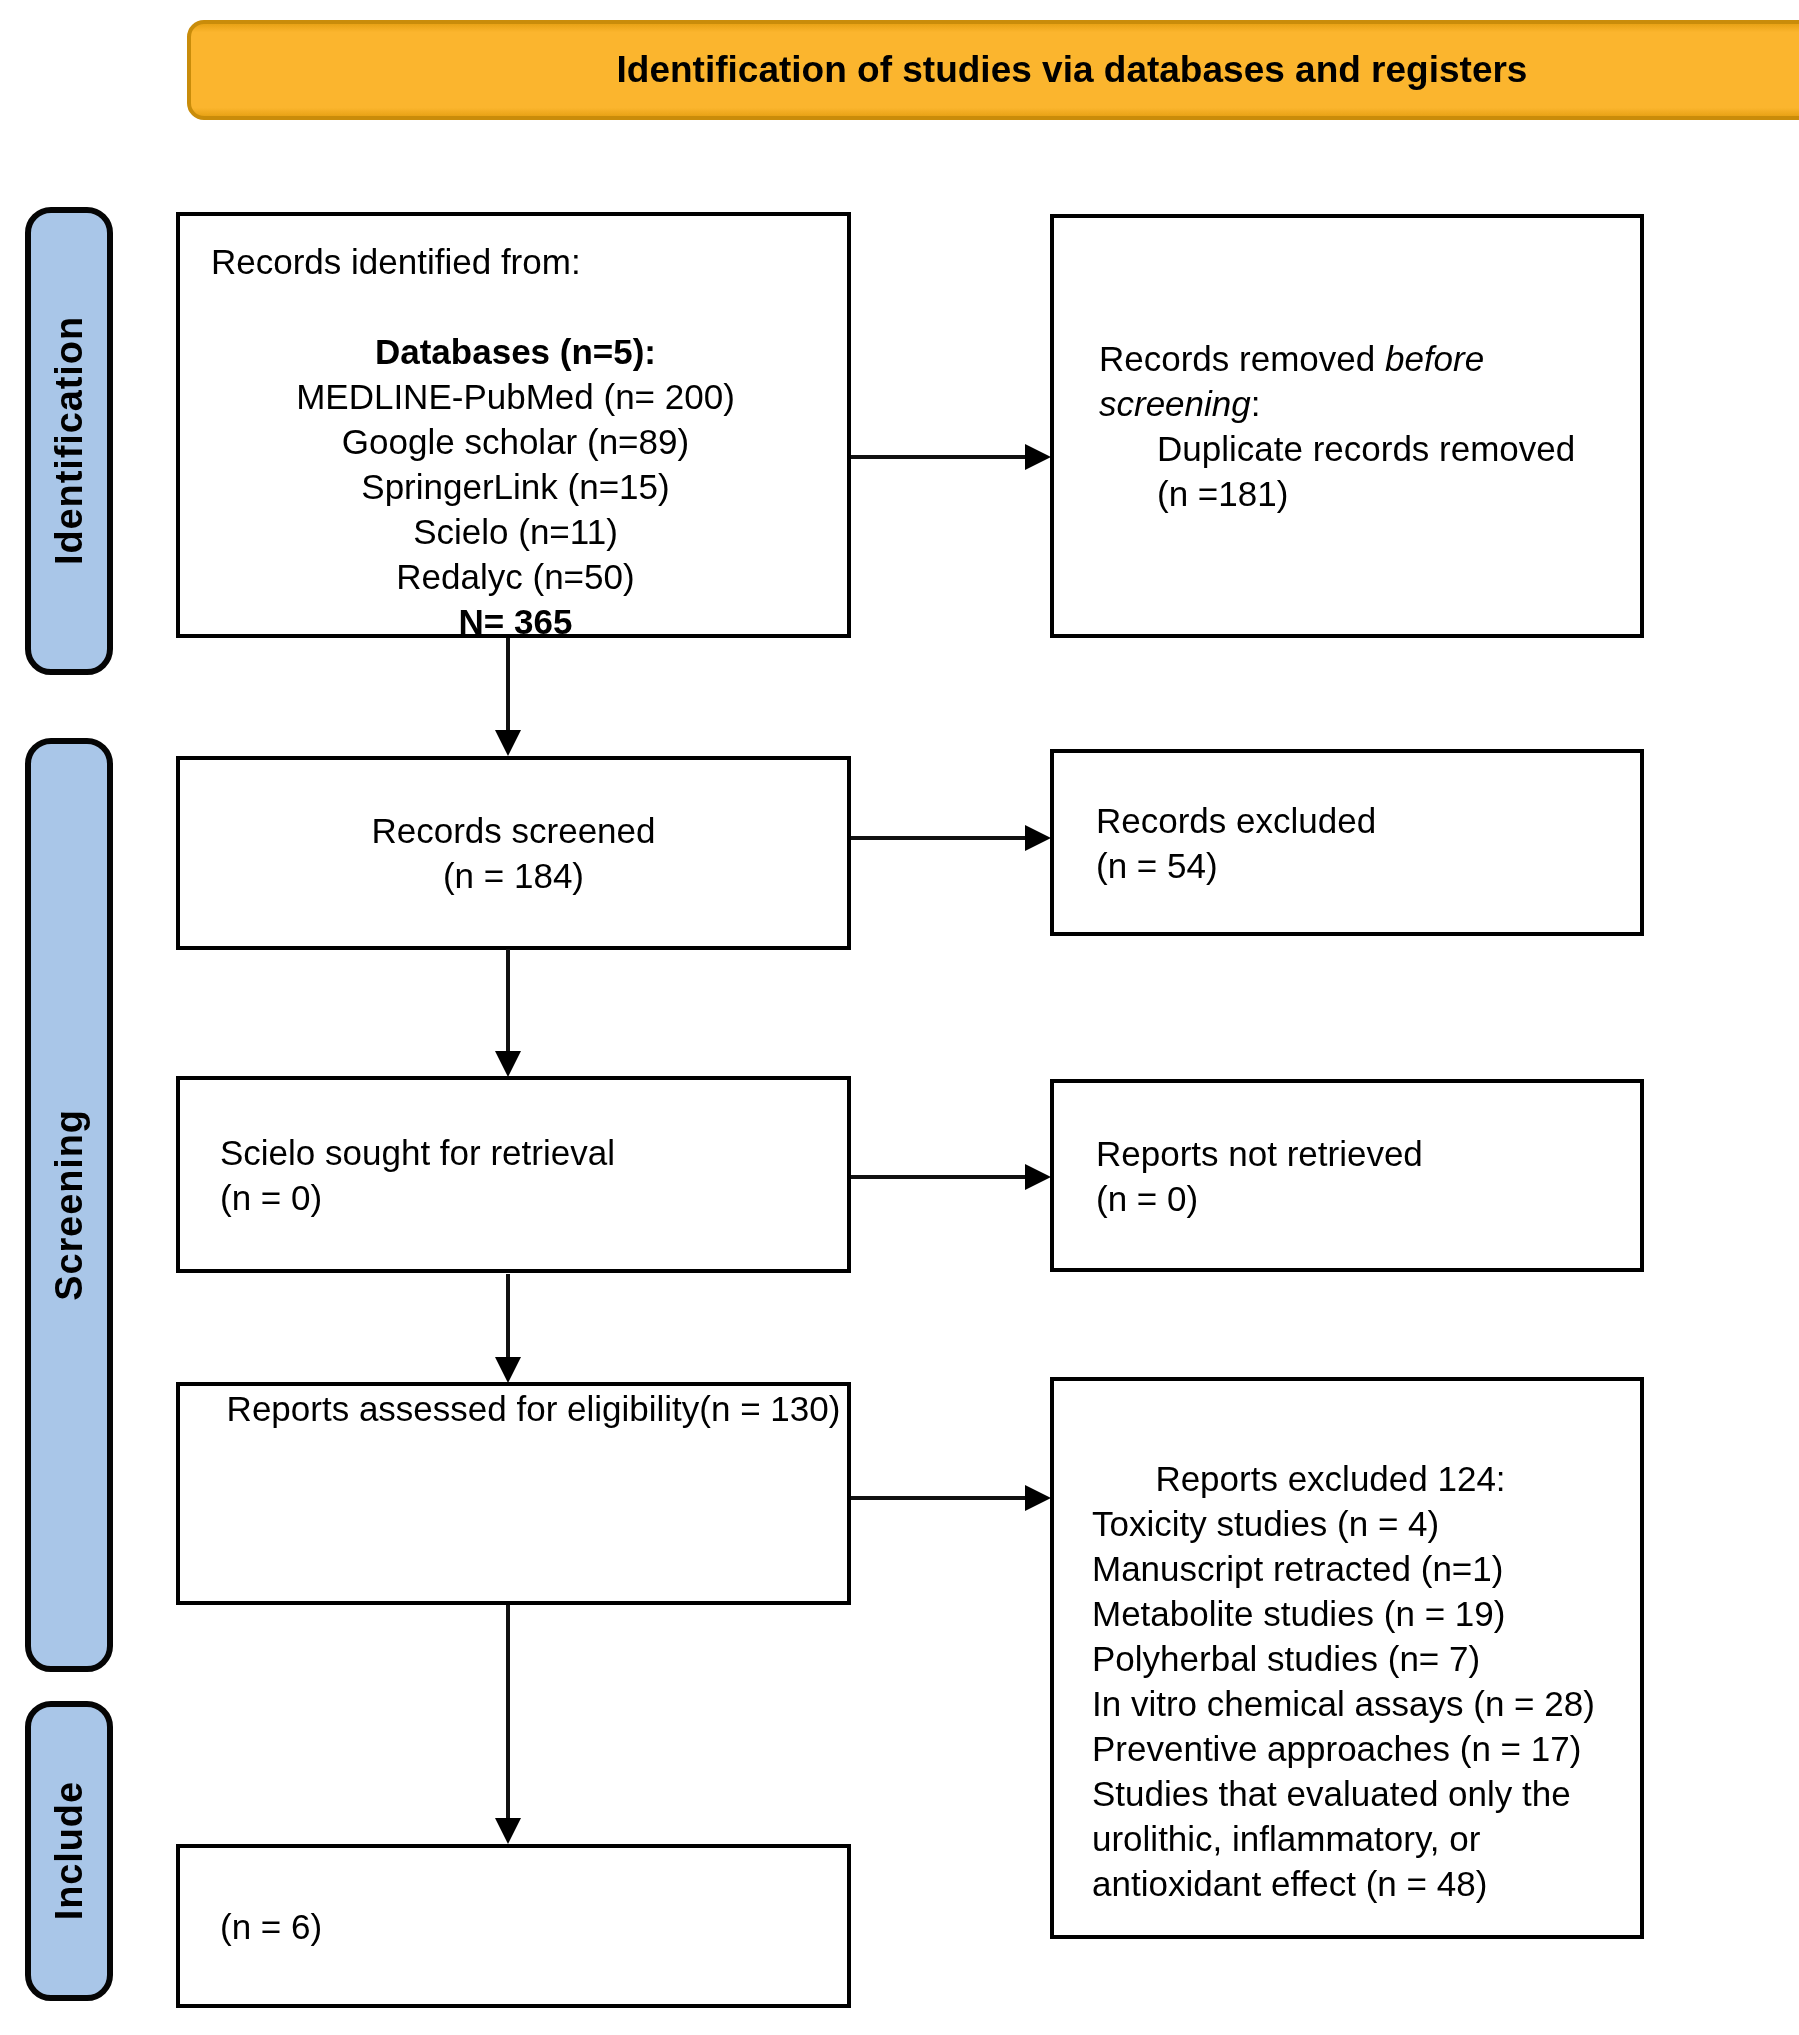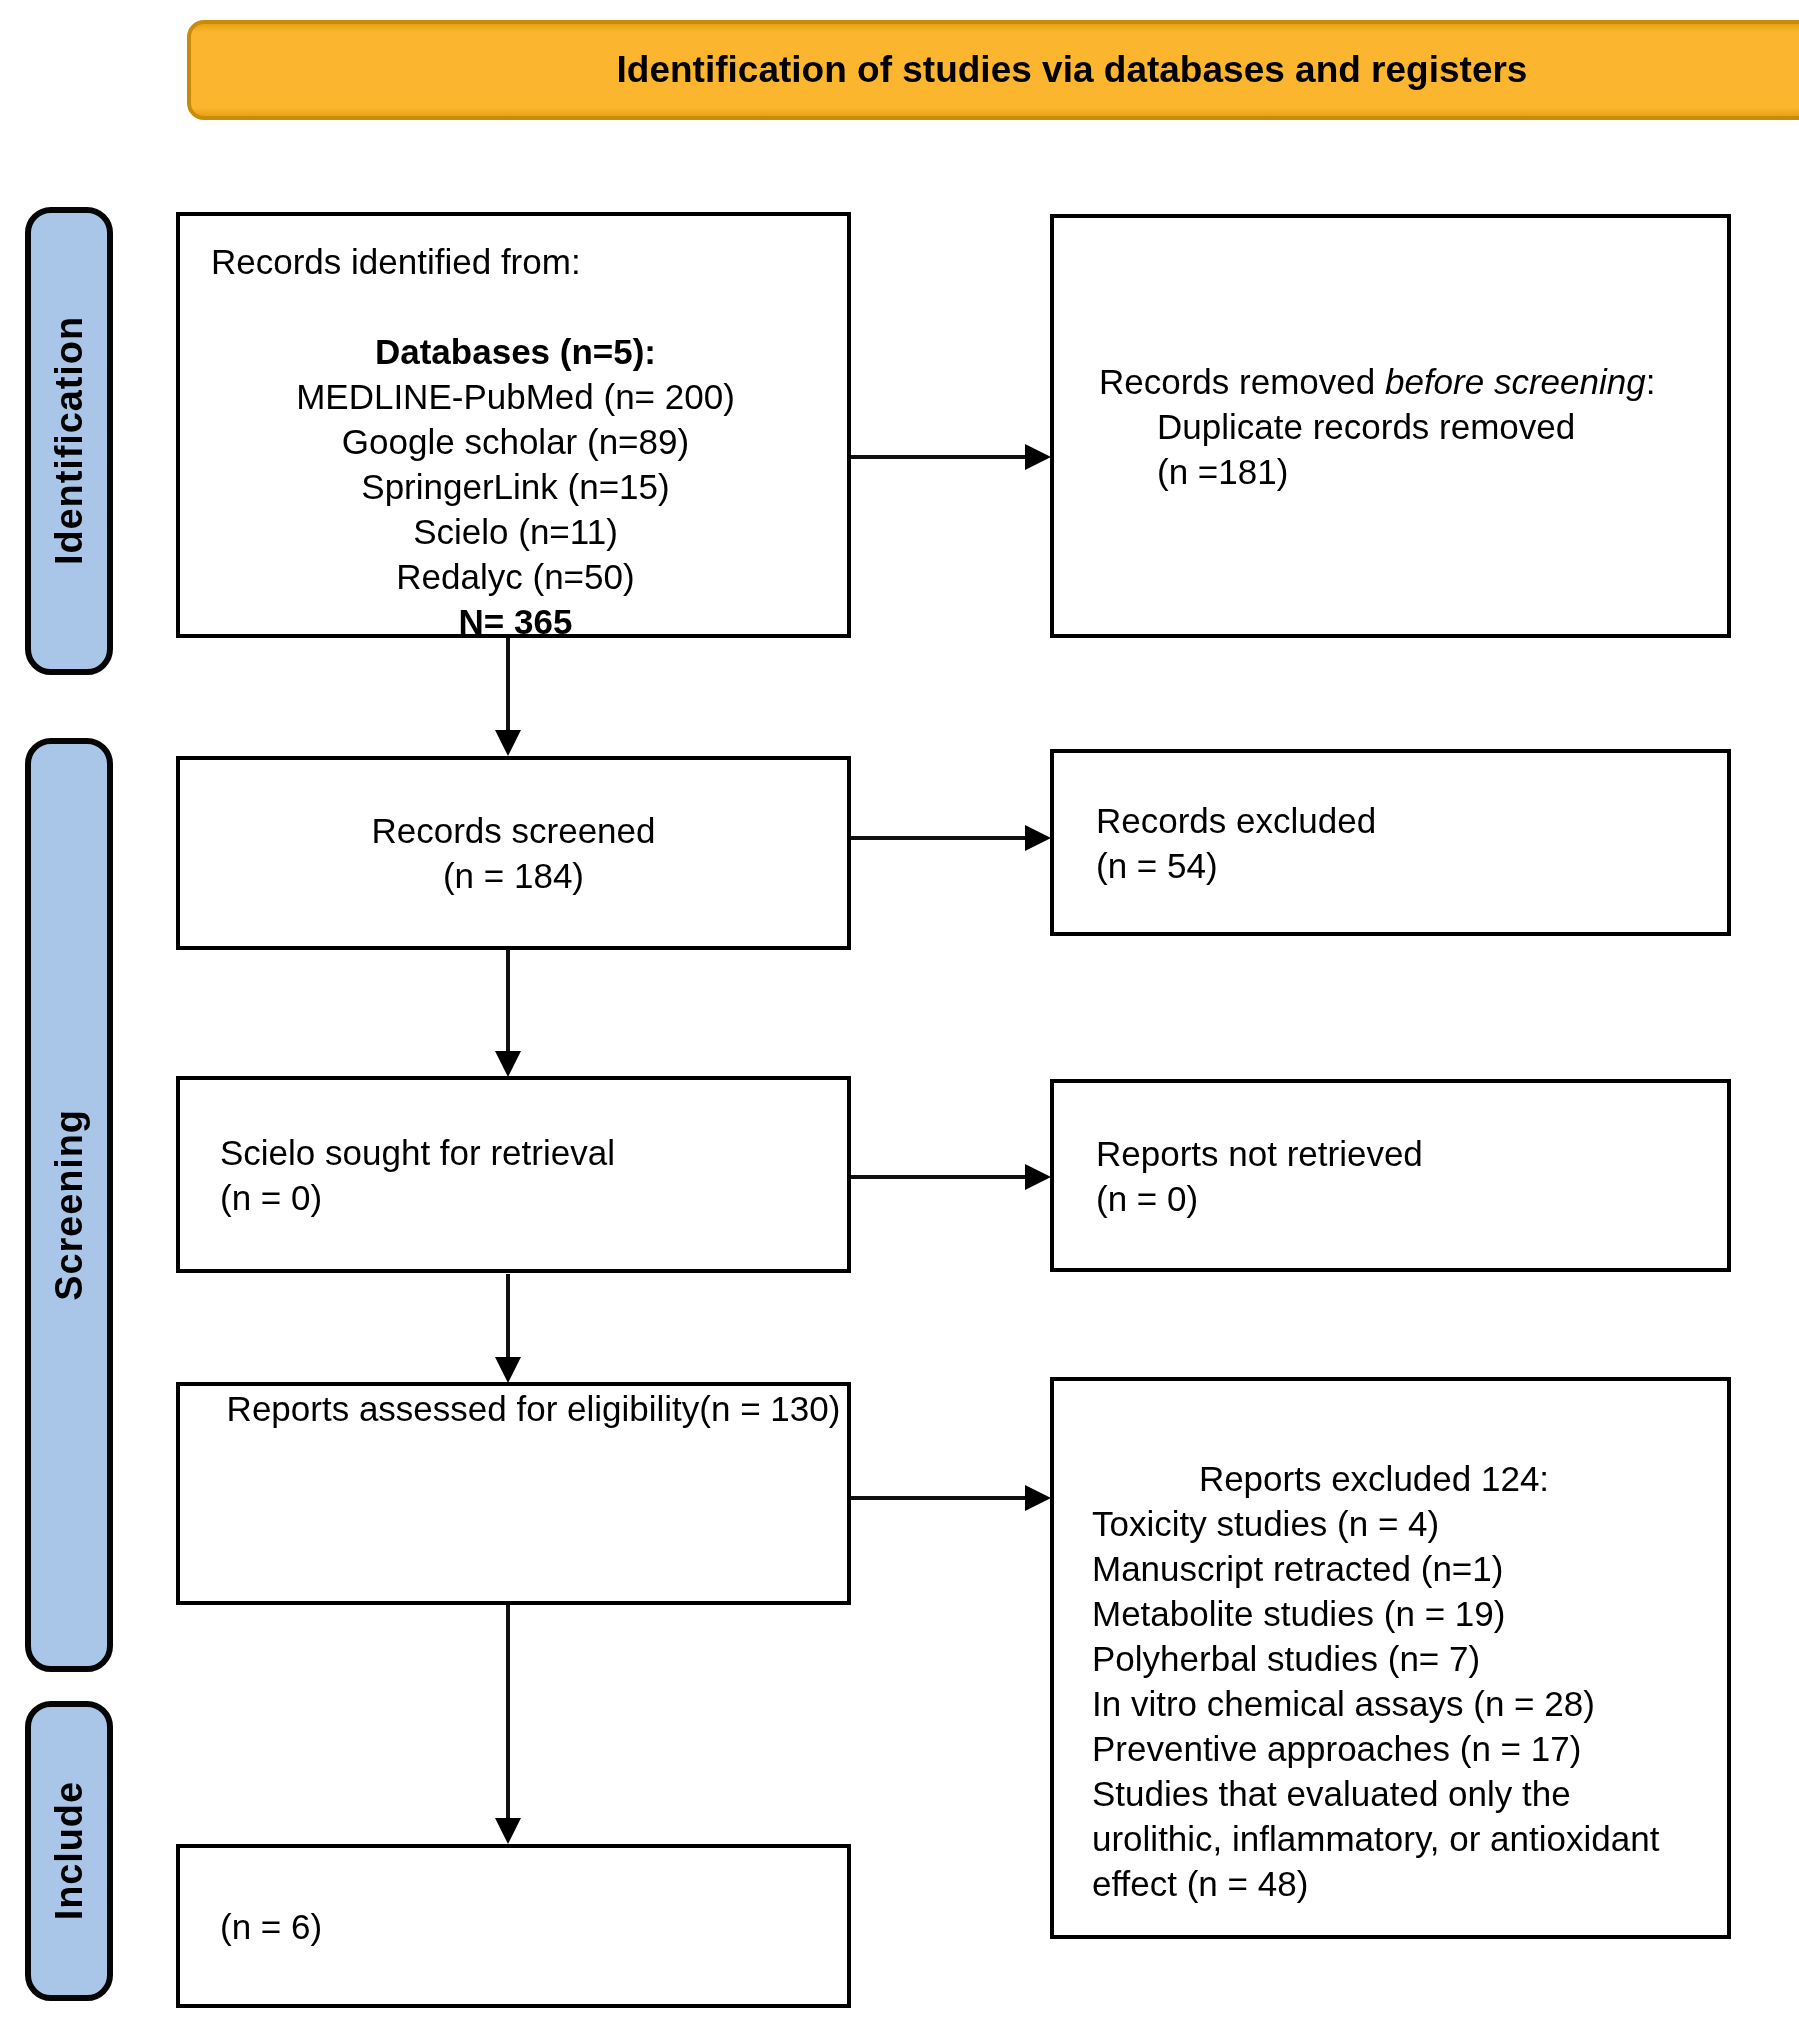--- a/index.html
+++ b/index.html
@@ -27,21 +27,21 @@
     writing-mode:vertical-rl;transform:rotate(180deg);
     font-size:38px;font-weight:bold;letter-spacing:0.9px;white-space:nowrap;
   }
   .stage.identification{top:207px;height:468px;}
   .stage.screening{top:738px;height:934px;}
   .stage.include{top:1701px;height:300px;}
 
   
   .box{background:#fff;border:4.9px solid #000;font-size:35px;line-height:45px;}
   .lcol{left:176px;width:675px;}
-  .rcol{left:1050px;width:681px;}
+  .rcol{left:1050px;width:594px;}
 
   .box.l1{top:212px;height:426px;padding:23px 27px 0 31px;}
   .box.l1 .intro{text-align:left;}
   .box.l1 .centerblock{margin-top:45px;text-align:center;}
   .bold{font-weight:bold;}
 
   .box.r1{top:214px;height:424px;display:flex;flex-direction:column;justify-content:center;padding:0 18px 0 45px;}
   .indent{padding-left:58px;}
 
   .box.l2{top:756px;height:194px;display:flex;flex-direction:column;justify-content:center;align-items:center;text-align:center;}

